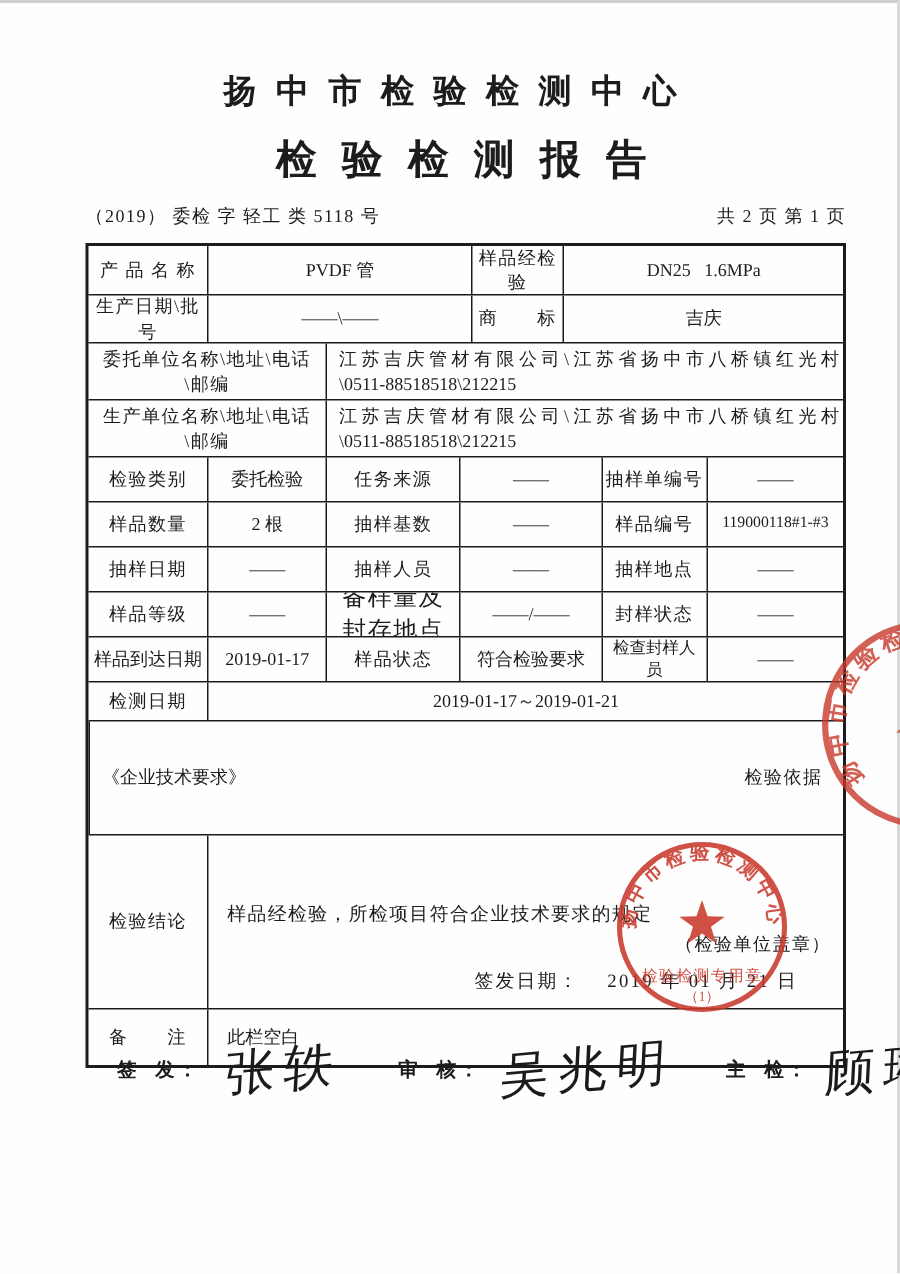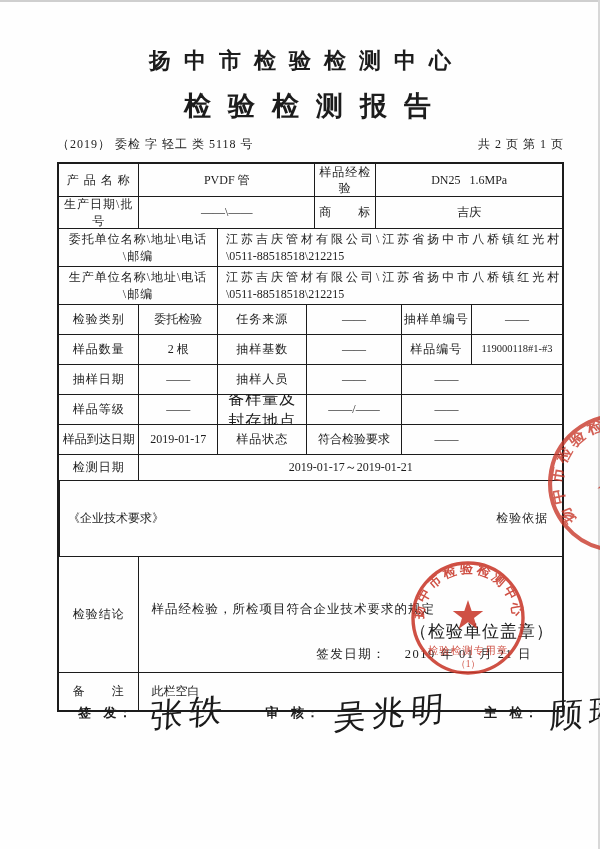--- a/index.html
+++ b/index.html
@@ -43,21 +43,21 @@
   .h32{height:32px}.h38{height:38px}.h30{height:30px}.h26{height:26px}
   .h76{height:76px}.h116{height:116px}
 
   .w-l1{width:15.8%}.w-v1{width:34.9%}.w-l2{width:12.2%}.w-v2{width:37.1%}
   .w-wl{width:31.4%}.w-wv{width:68.6%}
   .c1{width:15.8%}.c2{width:15.6%}.c3{width:17.8%}.c4{width:18.7%}.c5{width:14.0%}.c6{width:18.1%}
   .w-span5{width:84.2%}
 
   .concl-cell{position:relative;display:block;text-align:left;padding:12px 12px;}
   .concl-text{font-size:12.5px;letter-spacing:1px;}
-  .seal-note{position:absolute;right:8px;top:64px;font-size:17px;letter-spacing:1px;}
+  .seal-note{position:absolute;right:8px;top:64px;font-size:12px;letter-spacing:1px;}
   .issue-line{position:absolute;right:30px;bottom:9px;font-size:12.5px;letter-spacing:1.5px;}
 
   .stamp{position:absolute;pointer-events:none;}
   #stamp1{left:408px;top:556px;width:120px;height:124px;opacity:.88;z-index:5;}
   #stamp2{left:544px;top:408px;width:146px;height:150px;opacity:.8;z-index:5;transform:rotate(-40deg);}
 
   .sig-row{
     position:absolute;left:0;top:678px;width:600px;height:70px;
     display:flex;align-items:center;
   }
@@ -129,36 +129,39 @@
     <div class="cell c4">——</div>
     <div class="cell c5 lbl">样品编号</div>
     <div class="cell c6" style="font-size:10.5px">119000118#1-#3</div>
   </div>
 
   <div class="row h30">
     <div class="cell cfirst c1 lbl">抽样日期</div>
     <div class="cell c2">——</div>
     <div class="cell c3 lbl">抽样人员</div>
     <div class="cell c4">——</div>
+    <div class="cell c5 lbl">抽样地点</div>
     <div class="cell c6">——</div>
   </div>
 
   <div class="row h30">
     <div class="cell cfirst c1 lbl">样品等级</div>
     <div class="cell c2">——</div>
     <div class="cell c3 lbl" style="font-size:16px">备样量及封存地点</div>
     <div class="cell c4">——/——</div>
+    <div class="cell c5 lbl">封样状态</div>
     <div class="cell c6">——</div>
   </div>
 
   <div class="row h30">
     <div class="cell cfirst c1 lbl" style="letter-spacing:0">样品到达日期</div>
     <div class="cell c2">2019-01-17</div>
     <div class="cell c3 lbl">样品状态</div>
     <div class="cell c4">符合检验要求</div>
+    <div class="cell c5 lbl" style="letter-spacing:0;font-size:11px">检查封样人员</div>
     <div class="cell c6">——</div>
   </div>
 
   <div class="row h26">
     <div class="cell cfirst c1 lbl">检测日期</div>
     <div class="cell w-span5">2019-01-17～2019-01-21</div>
   </div>
 
   <div class="row h76">
     <div class="cell w-span5 left">《企业技术要求》</div>

